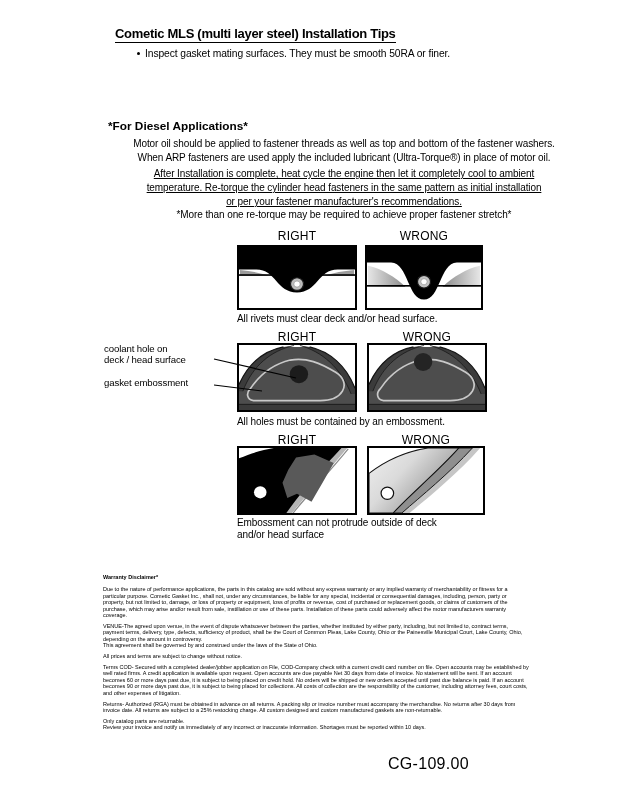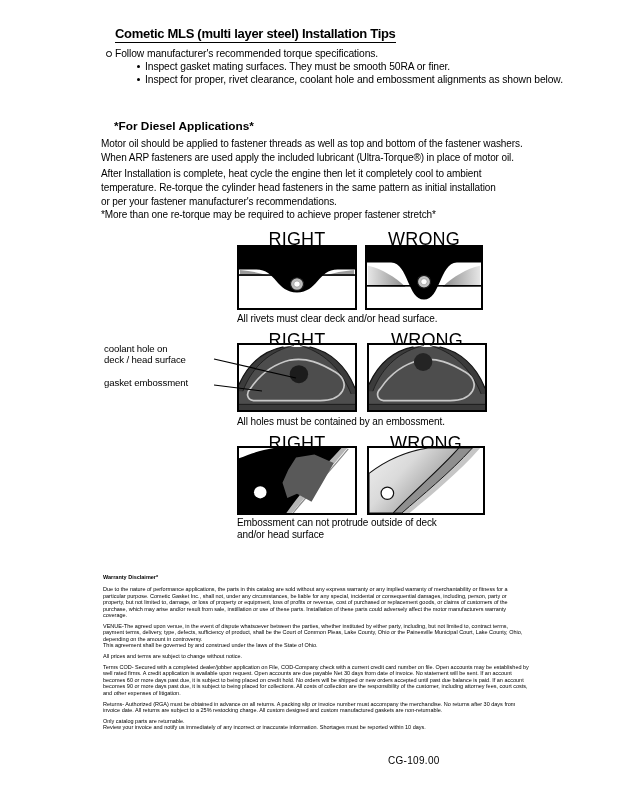--- a/index.html
+++ b/index.html
@@ -16,60 +16,52 @@
   }
 
   .bullets { left:106px; top:47px; width:465px; font-size:10.3px; line-height:13px; letter-spacing:-0.1px; }
   .bullet-line { position:relative; padding-left:9px; }
   .bullet-line .marker { position:absolute; left:0; top:4px; width:3.5px; height:3.5px;
     border:0.9px solid #000; border-radius:50%; }
   .sub-line { position:relative; margin-left:31px; padding-left:8px; }
   .sub-line .marker { position:absolute; left:0; top:4.5px; width:3.2px; height:3.2px;
     background:#000; border-radius:50%; }
 
-  .diesel-heading { left:114px; top:119px; font-size:11.8px; font-weight:bold; }
-  .para { left:101px; width:462px; font-size:10px; line-height:14px; letter-spacing:-0.1px; white-space:pre-line; }
+  .diesel-heading { left:108px; top:119px; font-size:11.8px; font-weight:bold; }
+  .para { left:113px; width:462px; font-size:10px; line-height:14px; letter-spacing:-0.1px; white-space:pre-line;text-align:center; }
   .para1 { top:137px; }
-  .para2 { top:167px; }
+  .para2 { top:167px;text-decoration:underline; }
   .note  { top:208px; }
 
-  .dg-label { font-size:18px; text-align:center; letter-spacing:0.2px; }
+  .dg-label { font-size:12px; text-align:center; letter-spacing:0.2px; }
   .dbox { border:2.4px solid #000; box-sizing:border-box; background:#fff; }
   .dbox svg { display:block; width:100%; height:100%; }
   .caption { font-size:10px; line-height:12px; letter-spacing:-0.1px; }
 
   .ann { font-size:9.6px; line-height:10.6px; letter-spacing:-0.1px; }
 
   .legal { left:103px; top:574px; width:426px; font-size:5.5px; line-height:6.4px; }
   .legal .lg-head { font-weight:bold; margin:0 0 6px 0; }
   .legal p { margin:0 0 4.5px 0; white-space:pre-line; }
 
-  .doc-number { left:388px; top:755px; font-size:10px; letter-spacing:0.3px; }
+  .doc-number { left:388px; top:755px; font-size:16px; letter-spacing:0.3px; }
 
   .overlay { left:0; top:0; width:618px; height:800px; pointer-events:none; }
 </style>
 </head>
 <body>
 
 <div class="page">
 
   <div class="abs title">Cometic MLS (multi layer steel) Installation Tips</div>
 
   <div class="abs bullets">
-    <div class="bullet-line">
-      <span class="marker"></span>
-      <span>Follow manufacturer's recommended torque specifications.</span>
-    </div>
     <div class="sub-line">
       <span class="marker"></span>
       <span>Inspect gasket mating surfaces.  They must be smooth 50RA or finer.</span>
-    </div>
-    <div class="sub-line">
-      <span class="marker"></span>
-      <span>Inspect for proper, rivet clearance, coolant hole and embossment alignments as shown below.</span>
     </div>
   </div>
 
   <div class="abs diesel-heading">*For Diesel Applications*</div>
   <div class="abs para para1">Motor oil should be applied to fastener threads as well as top and bottom of the fastener washers.
 When ARP fasteners are used apply the included lubricant (Ultra-Torque®) in place of motor oil.</div>
   <div class="abs para para2">After Installation is complete, heat cycle the engine then let it completely cool to ambient
 temperature. Re-torque the cylinder head fasteners in the same pattern as initial installation
 or per your fastener manufacturer's recommendations.</div>
   <div class="abs para note">*More than one re-torque may be required to achieve proper fastener stretch*</div>

